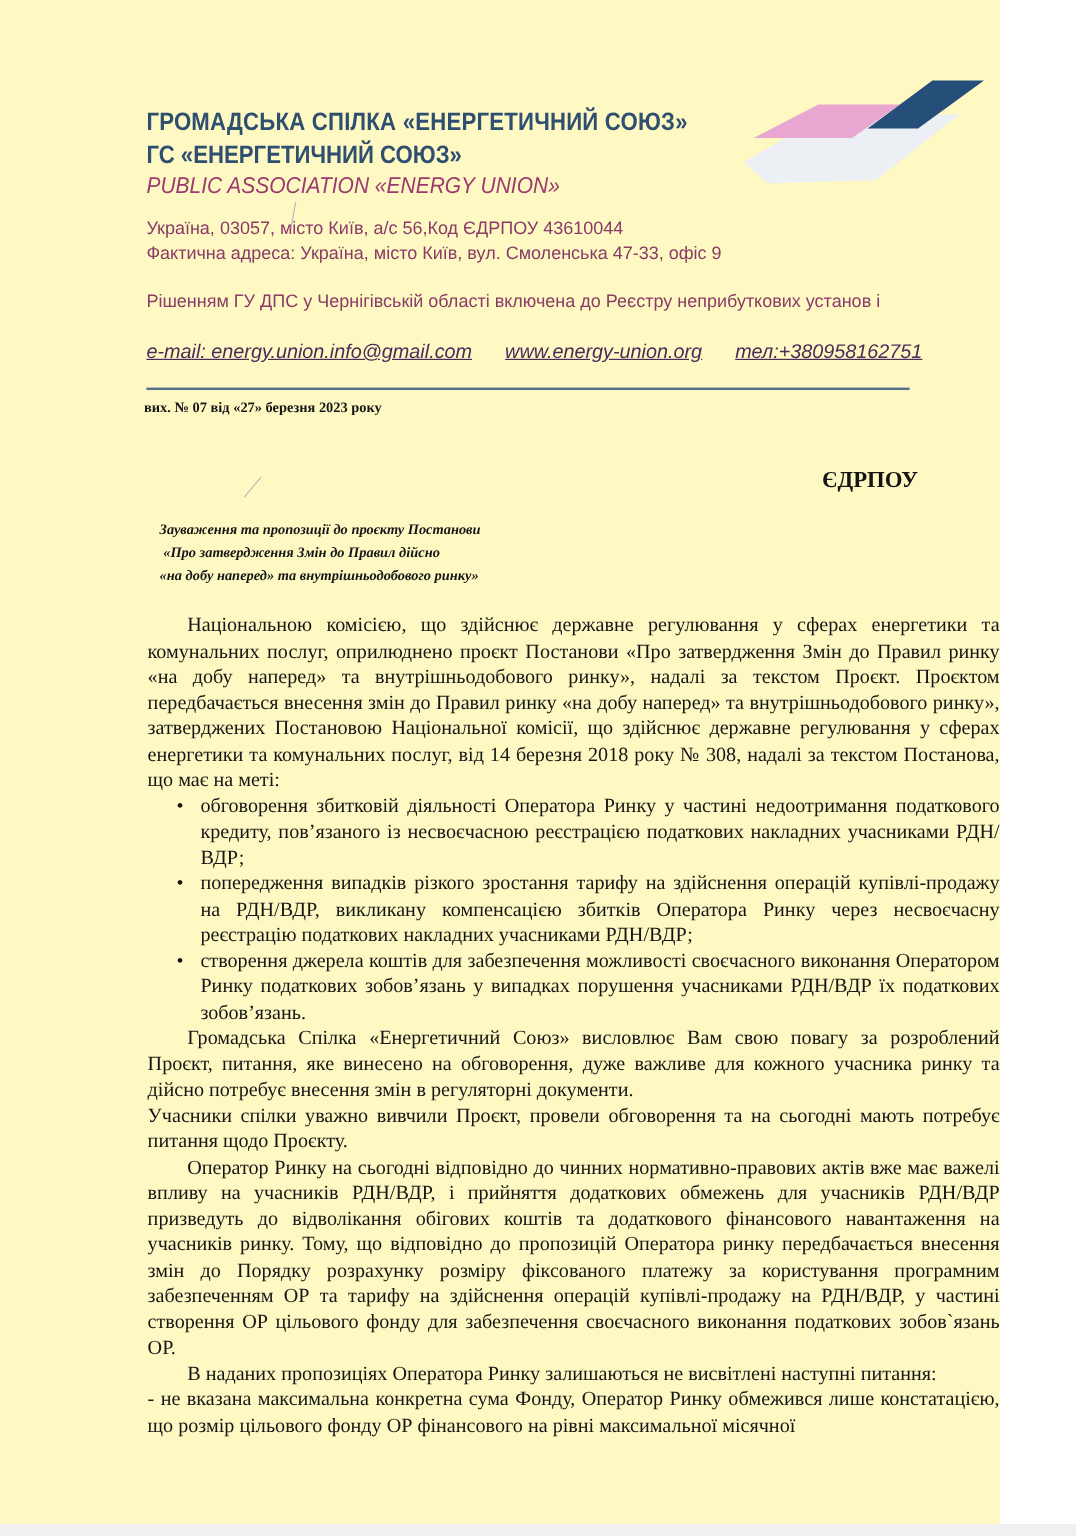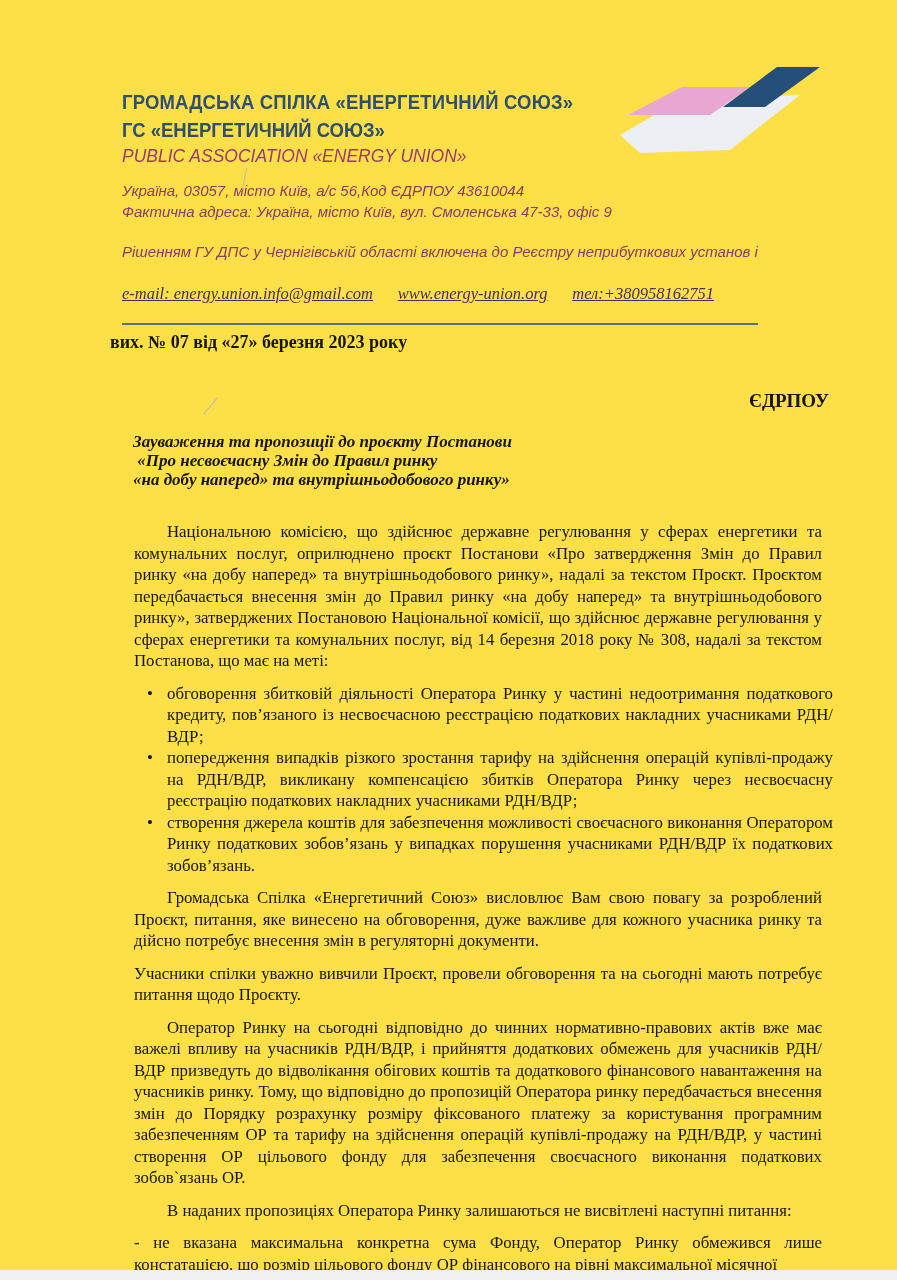--- a/index.html
+++ b/index.html
@@ -1,41 +1,41 @@
 <!DOCTYPE html>
 <html><head>
 <meta charset="utf-8">
 <style>
   html, body { margin: 0; padding: 0; }
   body {
     width: 897px; height: 1280px; background: #ffffff; position: relative; overflow: hidden;
     font-family: "Liberation Serif", serif; color: #151515;
   }
-  .page { position: absolute; left: 0; top: 0; width: 897px; height: 1270px; background: #fde047; }
+  .page { position: absolute; left: 0; top: 0; width: 833px; height: 1270px; background: #fef9c3; }
   .bottom-strip { position: absolute; left: 0; top: 1270px; width: 897px; height: 10px; background: #f0f0f0; }
 
   
   .org-name-ua { position: absolute; left: 122px; top: 90px; font-family: "Liberation Sans", sans-serif; font-weight: bold; font-size: 21px; color: #2e4f70; letter-spacing: 0.2px; white-space: nowrap; transform: scaleX(0.88); transform-origin: left; }
   .org-short { position: absolute; left: 122px; top: 118px; font-family: "Liberation Sans", sans-serif; font-weight: bold; font-size: 21px; color: #2e4f70; white-space: nowrap; transform: scaleX(0.88); transform-origin: left; }
   .org-name-en { position: absolute; left: 122px; top: 145px; font-family: "Liberation Sans", sans-serif; font-style: italic; font-size: 19px; color: #9b3a6e; white-space: nowrap; transform: scaleX(0.92); transform-origin: left; }
   .logo { position: absolute; left: 620px; top: 55px; width: 220px; height: 110px; }
 
-  .contact { position: absolute; left: 122px; font-family: "Liberation Sans", sans-serif; font-style: italic; font-size: 15px; color: #8a3b66; white-space: nowrap; }
-  .contact-links { position: absolute; left: 122px; top: 284px; font-family: Liberation Serif, serif; font-style: italic; font-size: 16.5px; color: #4a2b5a; white-space: nowrap; }
+  .contact { position: absolute; left: 122px; font-family: "Liberation Sans", sans-serif; font-size: 15px; color: #8a3b66; white-space: nowrap; }
+  .contact-links { position: absolute; left: 122px; top: 284px; font-family: Liberation Sans, sans-serif; font-style: italic; font-size: 16.5px; color: #4a2b5a; white-space: nowrap; }
   .contact-links span { text-decoration: underline; }
   .rule { position: absolute; left: 122px; top: 323px; width: 636px; height: 2px; background: #5a6f8a; }
 
-  .outgoing { position: absolute; left: 110px; top: 332px; font-weight: bold; font-size: 18px; white-space: nowrap; }
+  .outgoing { position: absolute; left: 120px; top: 332px; font-weight: bold; font-size: 12px; white-space: nowrap; }
   .addressee { position: absolute; right: 68px; top: 390px; font-weight: bold; font-size: 19px; white-space: nowrap; }
 
-  .subject { position: absolute; left: 133px; top: 432px; font-weight: bold; font-style: italic; font-size: 17px; line-height: 19px; white-space: nowrap; }
+  .subject { position: absolute; left: 133px; top: 432px; font-weight: bold; font-style: italic; font-size: 12px; line-height: 19px; white-space: nowrap; }
 
   .body-text { position: absolute; left: 123px; width: 710px; font-size: 16.8px; line-height: 21.5px; text-align: justify; }
   .indent { text-indent: 33px; }
-  .para { margin: 11px; font-family: Liberation Serif, serif; }
+  .para { margin: 0; font-family: Liberation Serif, serif; }
   .bullets { margin: 0; padding: 0; list-style: none; }
   .bullets li { position: relative; padding-left: 44px; text-align: justify; }
   .bullets li .dot { position: absolute; left: 24px; top: 0; }
 
   .mark { position: absolute; background: #bbbbbb; width: 1px; }
 </style>
 </head>
 <body>
 
 <div class="page">
@@ -59,21 +59,21 @@
     <span>www.energy-union.org</span>&nbsp;&nbsp;&nbsp;&nbsp;&nbsp;
     <span>тел:+380958162751</span>
   </div>
   <div class="rule"></div>
 
   <div class="outgoing">вих. № 07 від «27» березня 2023  року</div>
   <div class="addressee">ЄДРПОУ</div>
 
   <div class="subject">
     <div>Зауваження та пропозиції до проєкту Постанови</div>
-    <div style="white-space:pre"> «Про несвоєчасну Змін до Правил ринку</div>
+    <div style="white-space:pre"> «Про затвердження Змін до Правил дійсно</div>
     <div>«на добу наперед» та внутрішньодобового ринку»</div>
   </div>
 
   <div class="body-text" style="top:510px">
     <p class="para indent">Національною комісією, що здійснює державне регулювання у сферах енергетики та комунальних послуг, оприлюднено проєкт Постанови «Про затвердження Змін до Правил ринку «на добу наперед» та внутрішньодобового ринку», надалі за текстом Проєкт. Проєктом передбачається внесення змін до Правил ринку «на добу наперед» та внутрішньодобового ринку», затверджених Постановою Національної комісії, що здійснює державне регулювання у сферах енергетики та комунальних послуг, від 14 березня 2018 року № 308, надалі за текстом Постанова, що має на меті:</p>
     <ul class="bullets">
       <li><span class="dot">•</span><span>обговорення збитковій діяльності Оператора Ринку у частині недоотримання податкового кредиту, пов’язаного із несвоєчасною реєстрацією податкових накладних учасниками РДН/ВДР;</span></li>
       <li><span class="dot">•</span><span>попередження випадків різкого зростання тарифу на здійснення операцій купівлі-продажу на РДН/ВДР, викликану компенсацією збитків Оператора Ринку через несвоєчасну реєстрацію податкових накладних учасниками РДН/ВДР;</span></li>
       <li><span class="dot">•</span><span>створення джерела коштів для забезпечення можливості своєчасного виконання Оператором Ринку податкових зобов’язань у випадках порушення учасниками РДН/ВДР їх податкових зобов’язань.</span></li>
     </ul>

